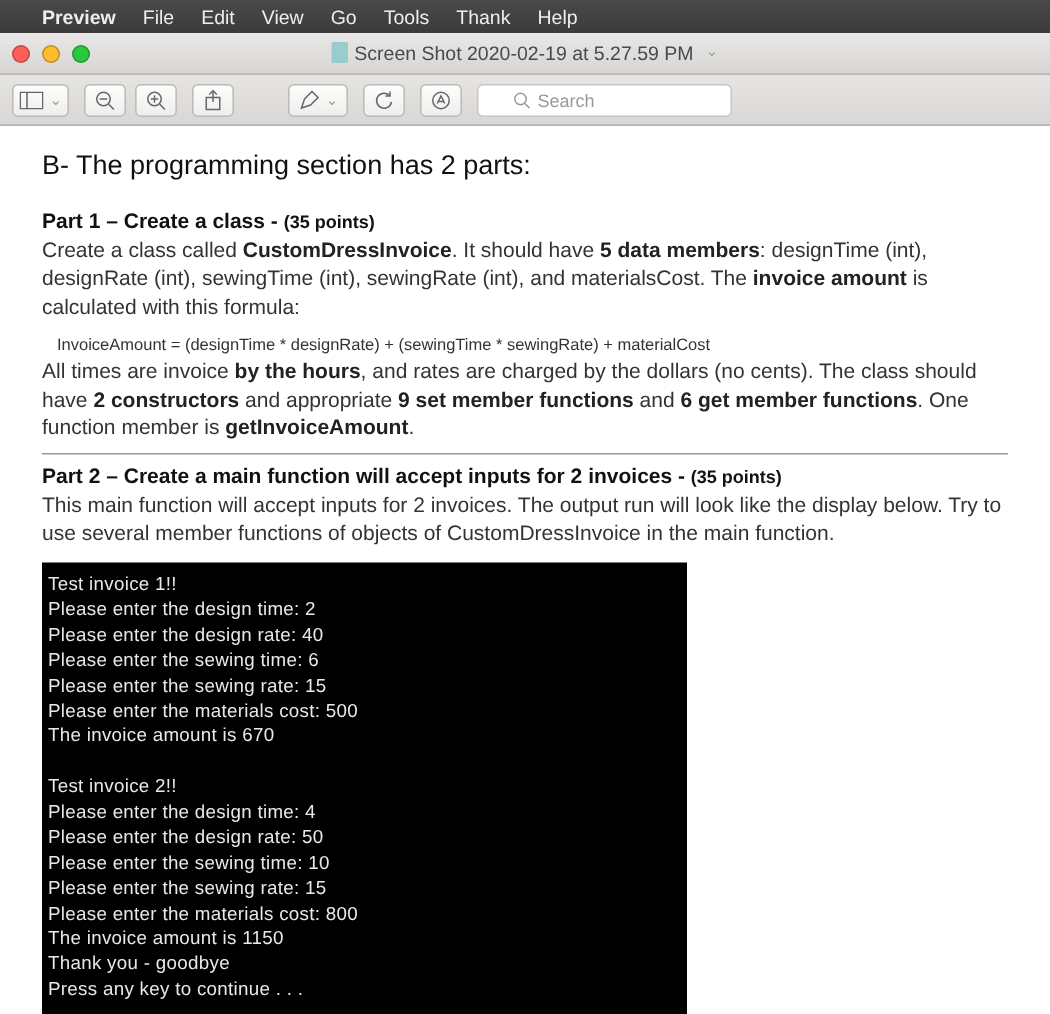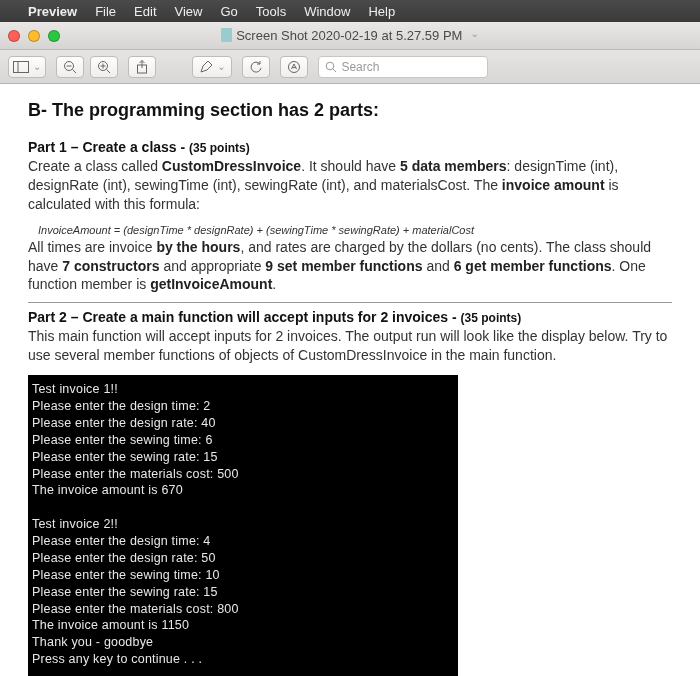--- a/index.html
+++ b/index.html
@@ -62,39 +62,39 @@
     display:flex; align-items:center; justify-content:center;
     color:#555; font-size:13px;
     padding: 0 4px;
   }
   .searchbox {
     height: 22px;
     border: 1px solid #c7c6c4;
     border-radius: 4px;
     background: #fff;
     display:flex; align-items:center;
-    padding: 0 6px;
+    padding: 0 23px;
     color:#9a9a99;
     font-size: 12px;
     width: 170px;
     gap:4px;
   }
   .page {
     background: #fff;
     margin: 0;
     padding: 16px 28px 8px 28px;
     height: calc(676px - 22px - 28px - 34px);
     overflow: hidden;
   }
-  .h1 { font-size: 18px; font-weight: 700; margin-bottom: 18px; }
+  .h1 { font-size: 18px; font-weight: 400; margin-bottom: 18px; }
   .h2 { font-size: 14px; font-weight: 700; margin-top: 6px; margin-bottom: 2px; }
   .pts { font-weight: 700; font-size: 12px; }
   .body { font-size: 14px; line-height: 1.35; color:#333; }
   .body b { color:#222; }
-  .formula { font-size: 11px; color:#333; margin: 10px 0 2px 10px; font-style: italic; }
+  .formula { font-size: 11px; color:#333; margin: 10px 0 2px 10px; }
   .console {
     margin-top: 10px;
     background: #000;
     color: #e8e8e8;
     font-family: Liberation Sans, sans-serif;
     font-size: 12.5px;
     line-height: 1.35;
     padding: 6px 8px 8px 4px;
     width: 430px;
     white-space: pre;
@@ -107,21 +107,21 @@
 <body>
 
 <div class="menubar">
   <span class="apple"></span>
   <span class="app">Preview</span>
   <span>File</span>
   <span>Edit</span>
   <span>View</span>
   <span>Go</span>
   <span>Tools</span>
-  <span>Window</span>
+  <span>Thank</span>
   <span>Help</span>
 </div>
 
 <div class="win-titlebar">
   <div class="traffic">
     <div class="dot red"></div>
     <div class="dot yellow"></div>
     <div class="dot green"></div>
   </div>
   <div class="win-title">
@@ -197,21 +197,21 @@
 
   <div class="h2">
     <span>Part 1 – Create a class -</span>
     <span class="pts">(35 points)</span>
   </div>
   <div class="body">
     <span>Create a class called </span><b>CustomDressInvoice</b><span>. It should have </span><b>5 data members</b><span>: designTime (int), designRate (int), sewingTime (int), sewingRate (int), and materialsCost. The </span><b>invoice amount</b><span> is calculated with this formula:</span>
   </div>
   <div class="formula">InvoiceAmount = (designTime * designRate) + (sewingTime * sewingRate) + materialCost</div>
   <div class="body">
-    <span>All times are invoice </span><b>by the hours</b><span>, and rates are charged by the dollars (no cents). The class should have </span><b>7 constructors</b><span> and appropriate </span><b>9 set member functions</b><span> and </span><b>6 get member functions</b><span>. One function member is </span><b>getInvoiceAmount</b><span>.</span>
+    <span>All times are invoice </span><b>by the hours</b><span>, and rates are charged by the dollars (no cents). The class should have </span><b>2 constructors</b><span> and appropriate </span><b>9 set member functions</b><span> and </span><b>6 get member functions</b><span>. One function member is </span><b>getInvoiceAmount</b><span>.</span>
   </div>
 
   <hr class="sep">
 
   <div class="h2">
     <span>Part 2 – Create a main function will accept inputs for 2 invoices -</span>
     <span class="pts">(35 points)</span>
   </div>
   <div class="body">This main function will accept inputs for 2 invoices. The output run will look like the display below. Try to use several member functions of objects of CustomDressInvoice in the main function.</div>
 

